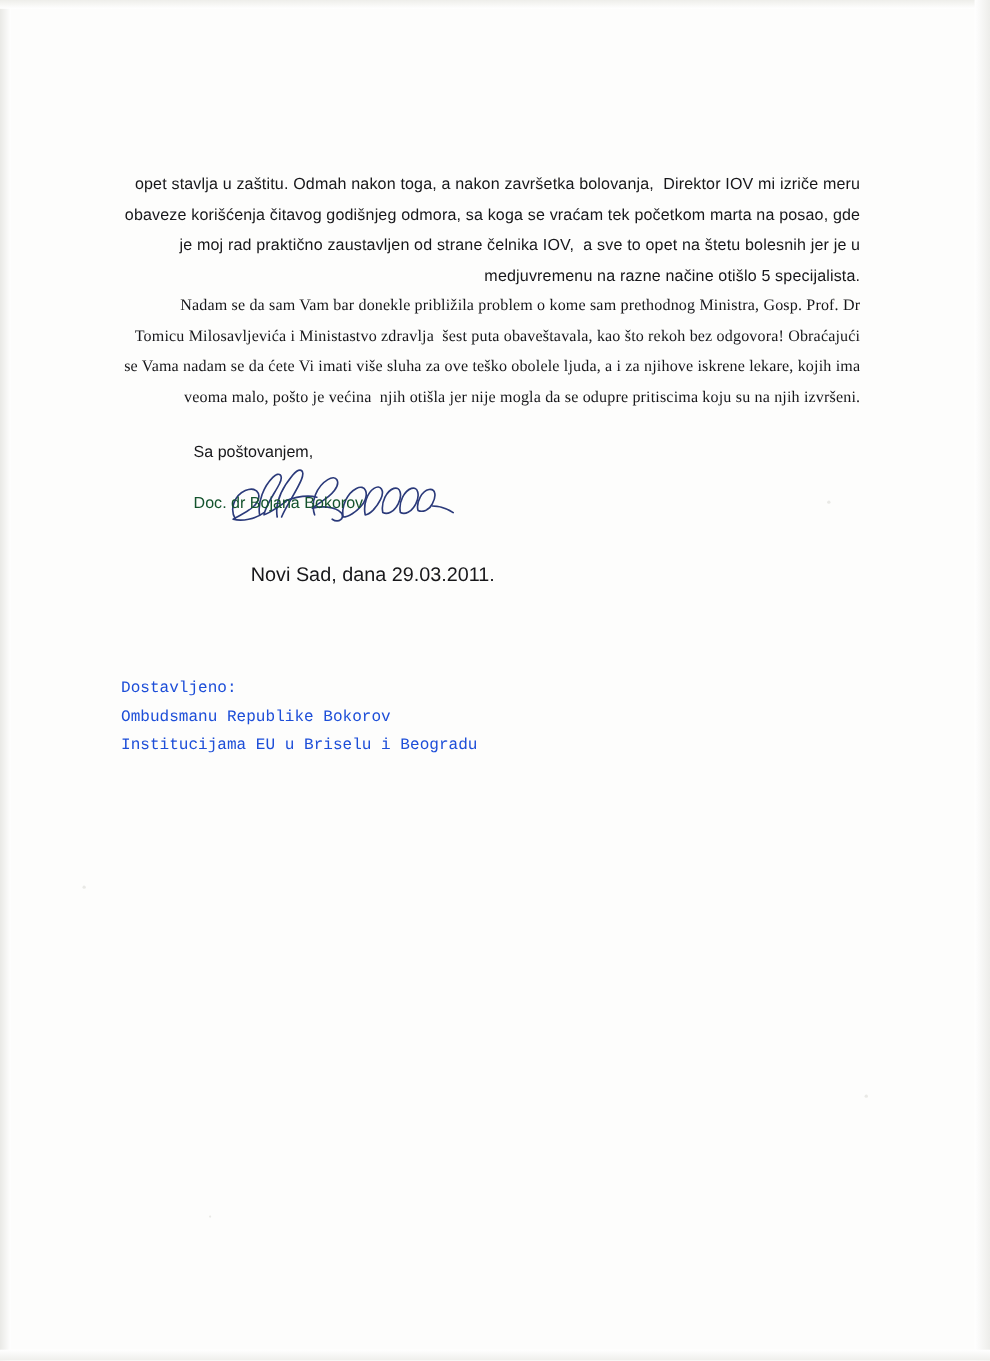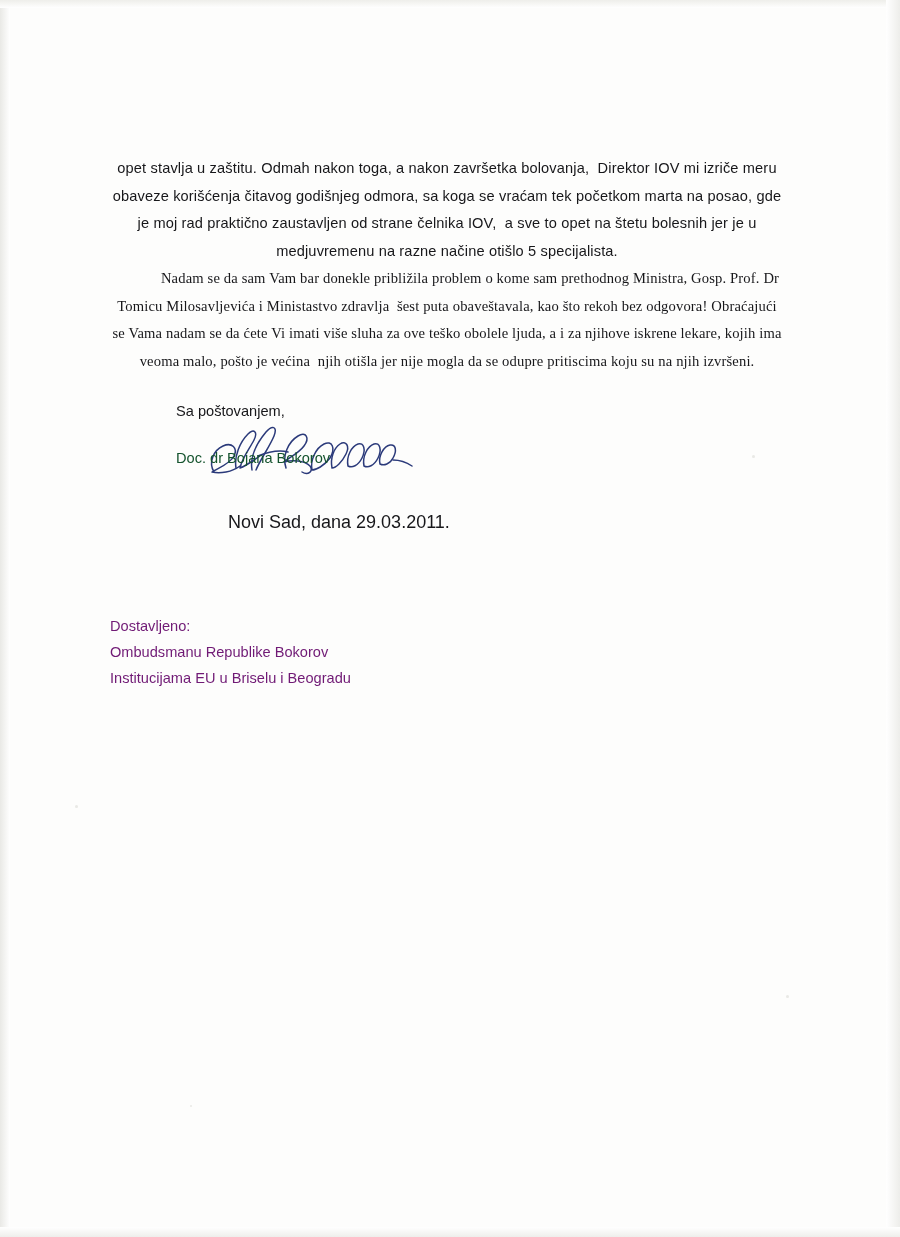--- a/index.html
+++ b/index.html
@@ -45,21 +45,21 @@
   .content {
     position: absolute;
     left: 112px;
     top: 155px;
     width: 670px;
   }
   .body-text {
     font-size: 14.6px;
     line-height: 27.5px;
     color: #17171a;
-    text-align: center;
+    text-align: right;
     white-space: pre-wrap;
     letter-spacing: 0.01em;
   }
   .para {
     margin: 0 0 0 0;
   }
   .para-indent {
     text-indent: 46px;
     font-family: Liberation Serif, serif;
   }
@@ -94,21 +94,22 @@
     margin-top: 12px;
     margin-left: 52px;
     font-size: 18px;
     color: #17171a;
   }
   .delivery {
     margin-top: 78px;
     margin-left: -2px;
     font-size: 14.6px;
     line-height: 26px;
-    color: #701a75;
+    color: #1d4ed8;
+    font-family: Liberation Mono, monospace;
   }
   .delivery-line { display: block; }
   .spot {
     position: absolute;
     border-radius: 50%;
     background: #d9d9d4;
     opacity: 0.55;
   }
 </style>
 </head>

